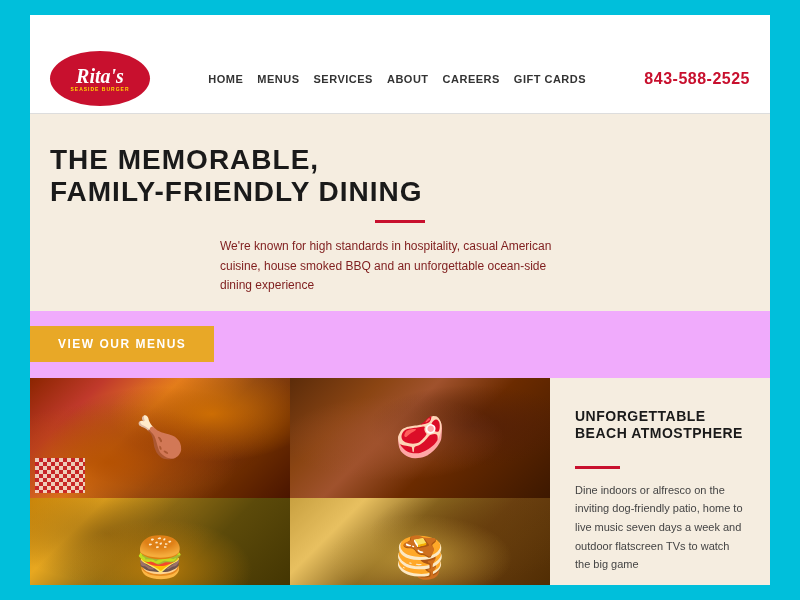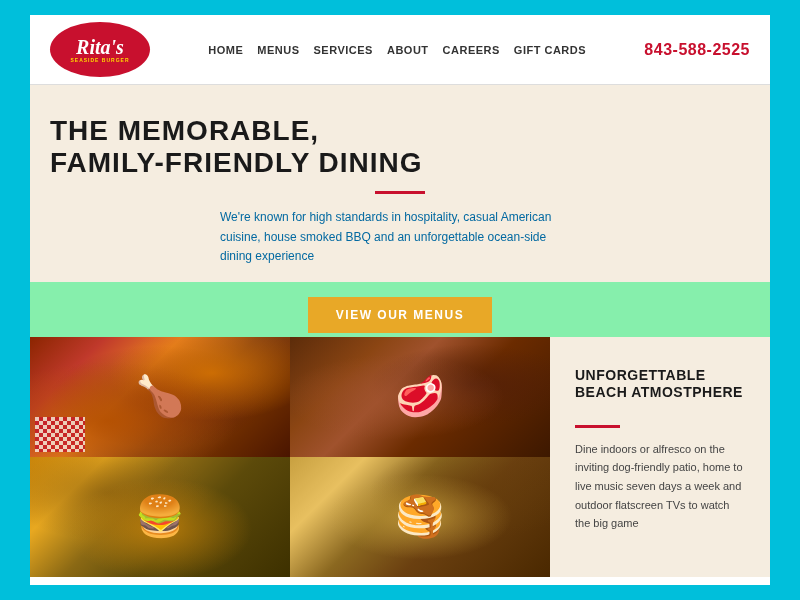--- a/index.html
+++ b/index.html
@@ -18,20 +18,21 @@
       overflow: hidden;
     }
     
     .header {
       display: flex;
       align-items: center;
       height: 70px;
       border-bottom: 1px solid #ddd;
       padding: 0 20px;
       background: #fff;
+      margin-top: 29px;
     }
     .logo-oval {
       width: 100px;
       height: 55px;
       background: #c8102e;
       border-radius: 50%;
       display: flex;
       align-items: center;
       justify-content: center;
       flex-direction: column;
@@ -94,31 +95,31 @@
       margin-bottom: 12px;
     }
     .hero-divider {
       width: 50px;
       height: 3px;
       background: #c8102e;
       margin: 0 auto 14px;
     }
     .hero-text {
       font-size: 12px;
-      color: #0369a1;
+      color: #7f1d1d;
       line-height: 1.6;
       max-width: 360px;
       margin: 1px auto;
     }
     
     .cta-wrap {
-      background: #86efac;
-      display: flex;
-      justify-content: center;
-      padding: 15px 0 4px;
+      background: #f0abfc;
+      display: flex;
+      justify-content: flex-start;
+      padding: 15px 0 16px;
     }
     .cta-btn {
       background: #e8a827;
       color: #fff;
       font-size: 12px;
       font-weight: 900;
       text-transform: uppercase;
       letter-spacing: 1.5px;
       padding: 11px 28px;
       border: none;

